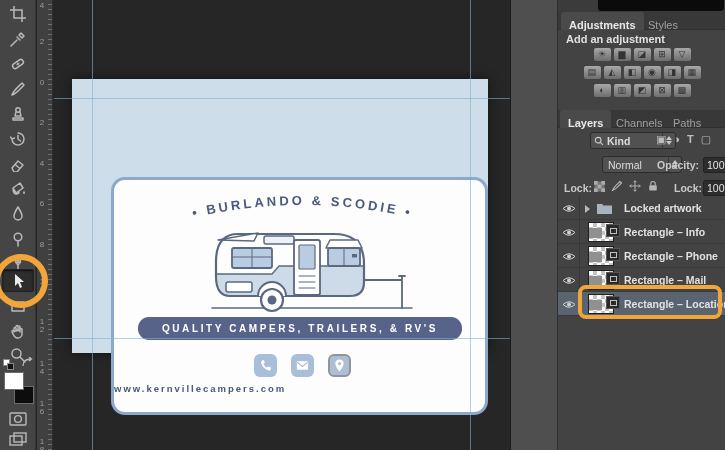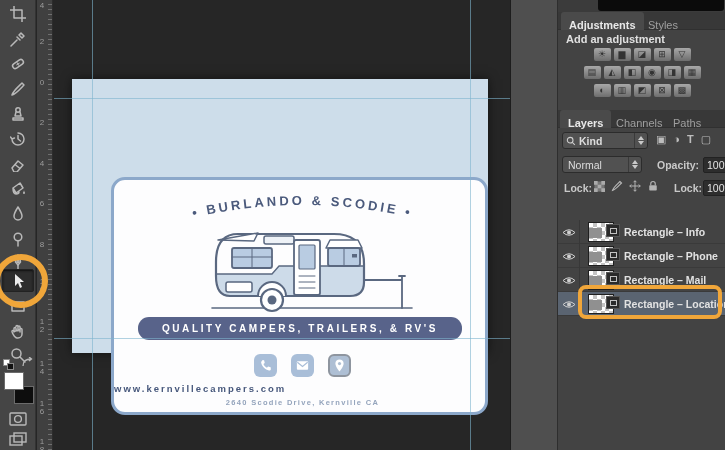--- a/index.html
+++ b/index.html
@@ -44,21 +44,21 @@
 
   .tabbar { position:absolute; left:0; width:168px; height:18px; background:#383838; border-bottom:1px solid #303030;}
   .tab { position:absolute; top:0; height:18px; padding:4px 8px; font-size:11px; line-height:19px; color:#9f9f9f; }
   .tab.active { background:#4a4a4a; color:#e8e8e8; font-weight:bold; border-radius:3px 3px 0 0; }
 
   .adj-tile { width:17px; height:13px; margin:0 1.5px; border-radius:2px;
     background:linear-gradient(#a8a8a8,#6d6d6d); color:#333; font-size:9px; line-height:13px; text-align:center; }
   .adj-row { position:absolute; left:0; width:168px; display:flex; justify-content:center; }
 
   .combo { position:absolute; height:17px; background:#515151; border:1px solid #2c2c2c; border-radius:3px;
-    color:#ddd; font-size:10.5px; display:flex; align-items:center; }
+    color:#ddd; font-size:10.5px; display:flex; align-items:center;margin-left:28px; }
   .combo .arrows { margin-left:auto; border-left:1px solid #3a3a3a; height:100%; width:13px;
     display:flex; flex-direction:column; align-items:center; justify-content:center; gap:1px;}
   .tri-up { width:0;height:0;border-left:3px solid transparent;border-right:3px solid transparent;border-bottom:4px solid #c9c9c9;}
   .tri-dn { width:0;height:0;border-left:3px solid transparent;border-right:3px solid transparent;border-top:4px solid #c9c9c9;}
   .plabel { position:absolute; font-size:10.5px; color:#c9c9c9; font-weight:bold;}
   .pfield { position:absolute; width:34px; height:16px; background:#2d2d2d; border:1px solid #222; border-radius:2px;
     color:#e3e3e3; font-size:10.5px; line-height:15px; padding-left:3px; overflow:hidden; white-space:nowrap;}
 
   .lrow { position:absolute; left:0; width:168px; height:24px; background:#434343; border-bottom:1px solid #3a3a3a; }
   .lrow.sel { background:#5a6471; }
@@ -265,21 +265,20 @@
           </div>
           <div class="cicon sel">
             <svg width="15" height="15" viewBox="0 0 16 16">
                 <path d="M8 1.5a4.4 4.4 0 0 0-4.4 4.4C3.6 9.2 8 14.5 8 14.5s4.4-5.3 4.4-8.6A4.4 4.4 0 0 0 8 1.5z" fill="#fff"></path>
                 <circle cx="8" cy="5.9" r="1.7" fill="#aebfd4"></circle>
               </svg>
           </div>
         </div>
 
         <div id="website" class="abs">www.kernvillecampers.com</div>
-        <div id="address" class="abs">2640 Scodie Drive, Kernville CA</div>
       </div>
     </div>
 
     <div class="guide v abs" style="left:38px"></div>
     <div class="guide v abs" style="left:416px"></div>
     <div class="guide h abs" style="top:98px"></div>
     <div class="guide h abs" style="top:338px"></div>
   </div>
 
   <div id="gutter" class="abs"></div>
@@ -336,21 +335,21 @@
           <span class="tri-dn"></span>
         </span>
     </div>
     <div class="abs" style="left:98px; top:133px; width:70px; display:flex; gap:7px; color:#bdbdbd; font-size:11px;">
       <span>▣</span>
       <span>◑</span>
       <span style="font-weight:bold">T</span>
       <span>▢</span>
     </div>
 
-    <div class="combo" style="left:4px; top:156px; width:80px;">
+    <div class="combo" style="left:16px; top:156px; width:80px;">
       <span style="padding-left:5px">Normal</span>
       <span class="arrows">
           <span class="tri-up"></span>
           <span class="tri-dn"></span>
         </span>
     </div>
     <div class="plabel" style="left:99px; top:159px;">Opacity:</div>
     <div class="pfield" style="left:145px; top:157px;">100%</div>
 
     <div class="plabel" style="left:6px; top:182px;">Lock:</div>
@@ -366,20 +365,33 @@
           <path d="M8 1v14M1 8h14M8 1L6 3m2-2l2 2M8 15l-2-2m2 2l2-2M1 8l2-2m-2 2l2 2M15 8l-2-2m2 2l-2 2" fill="none" stroke="#b5b5b5" stroke-width="1.3"></path>
         </svg>
       <svg class="lockicon" width="12" height="12" viewBox="0 0 16 16">
           <rect x="3" y="7" width="10" height="7" rx="1" fill="#b5b5b5"></rect>
           <path d="M5 7V5a3 3 0 0 1 6 0v2" fill="none" stroke="#b5b5b5" stroke-width="1.5"></path>
         </svg>
     </div>
     <div class="plabel" style="left:116px; top:182px;">Lock:</div>
     <div class="pfield" style="left:145px; top:180px;">100%</div>
 
+    <div class="lrow" style="top:196px">
+      <div class="eyecell">
+        <svg width="14" height="9" viewBox="0 0 14 9">
+            <path d="M1 4.5Q7 -1 13 4.5 7 10 1 4.5z" fill="none" stroke="#cfcfcf"></path>
+            <circle cx="7" cy="4.5" r="2" fill="#cfcfcf"></circle>
+          </svg>
+      </div>
+      <span class="exp-tri"></span>
+      <svg class="abs" style="left:38px; top:6px" width="17" height="13" viewBox="0 0 17 13">
+          <path d="M1 2h5l1.5 1.5H16V12H1z" fill="#a9b3bf"></path>
+        </svg>
+      <div class="lname">Locked artwork</div>
+    </div>
 
     <div class="lrow" style="top:220px">
       <div class="eyecell">
           <svg width="14" height="9" viewBox="0 0 14 9">
             <path d="M1 4.5Q7 -1 13 4.5 7 10 1 4.5z" fill="none" stroke="#cfcfcf"></path>
             <circle cx="7" cy="4.5" r="2" fill="#cfcfcf"></circle>
           </svg>
         </div>
       <div class="thumb">
           <div class="thumbshape"></div>

